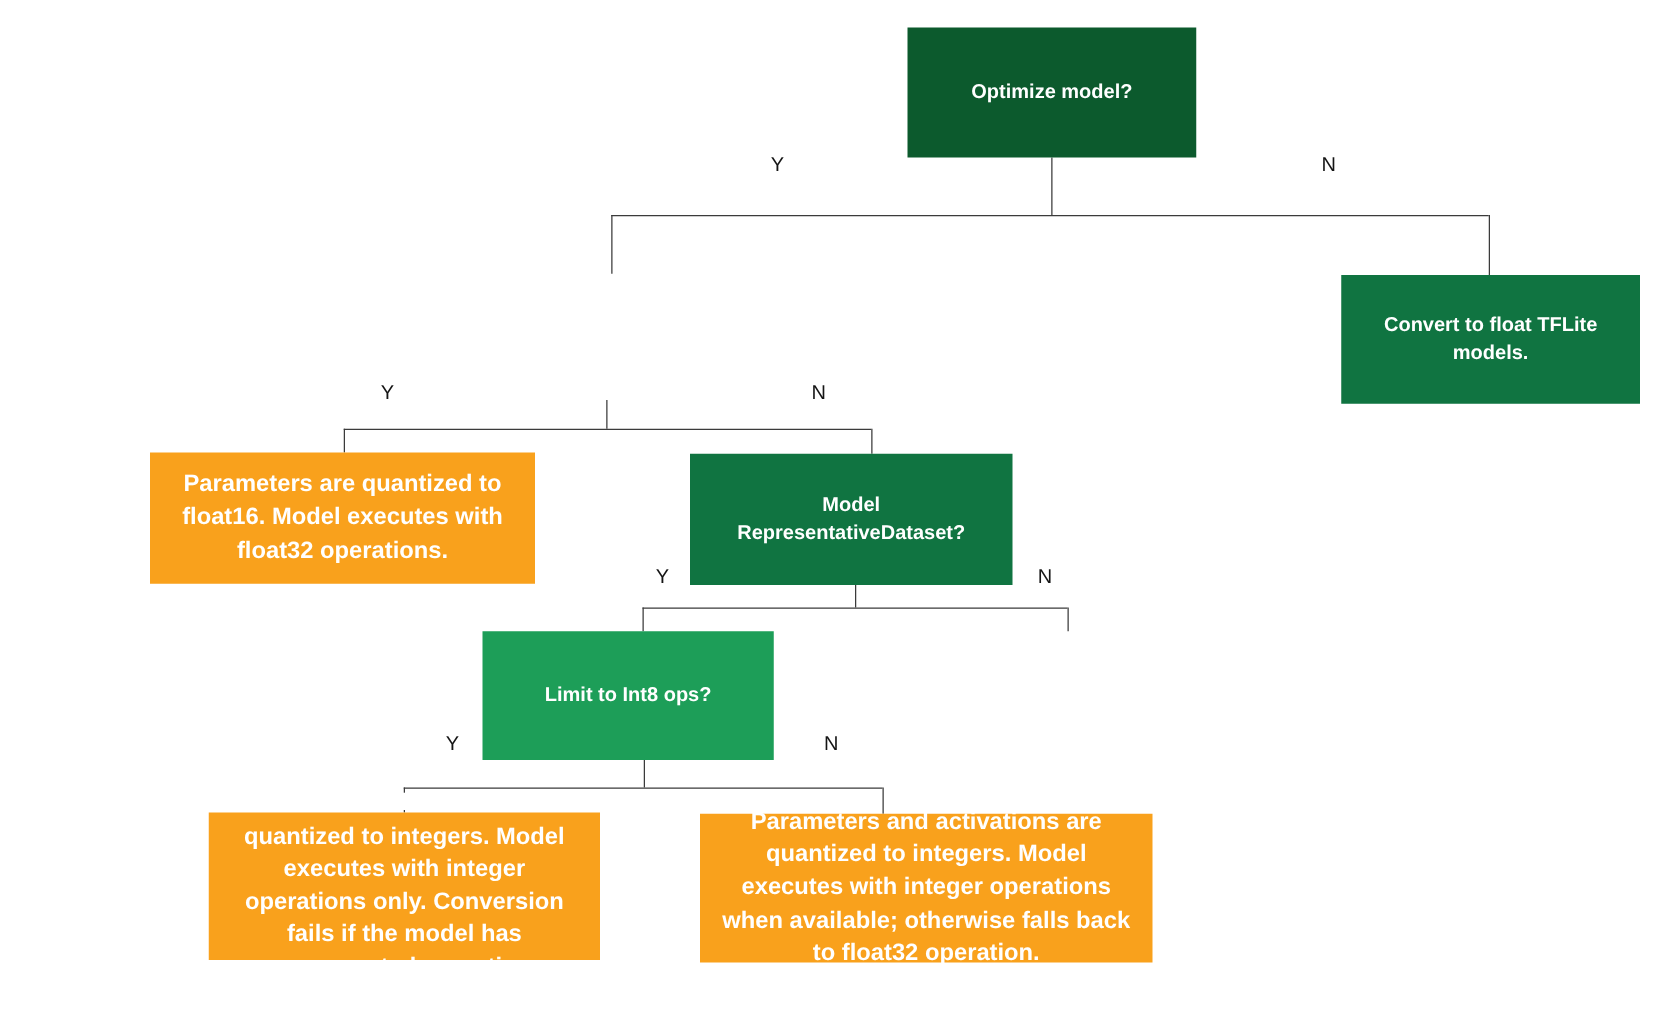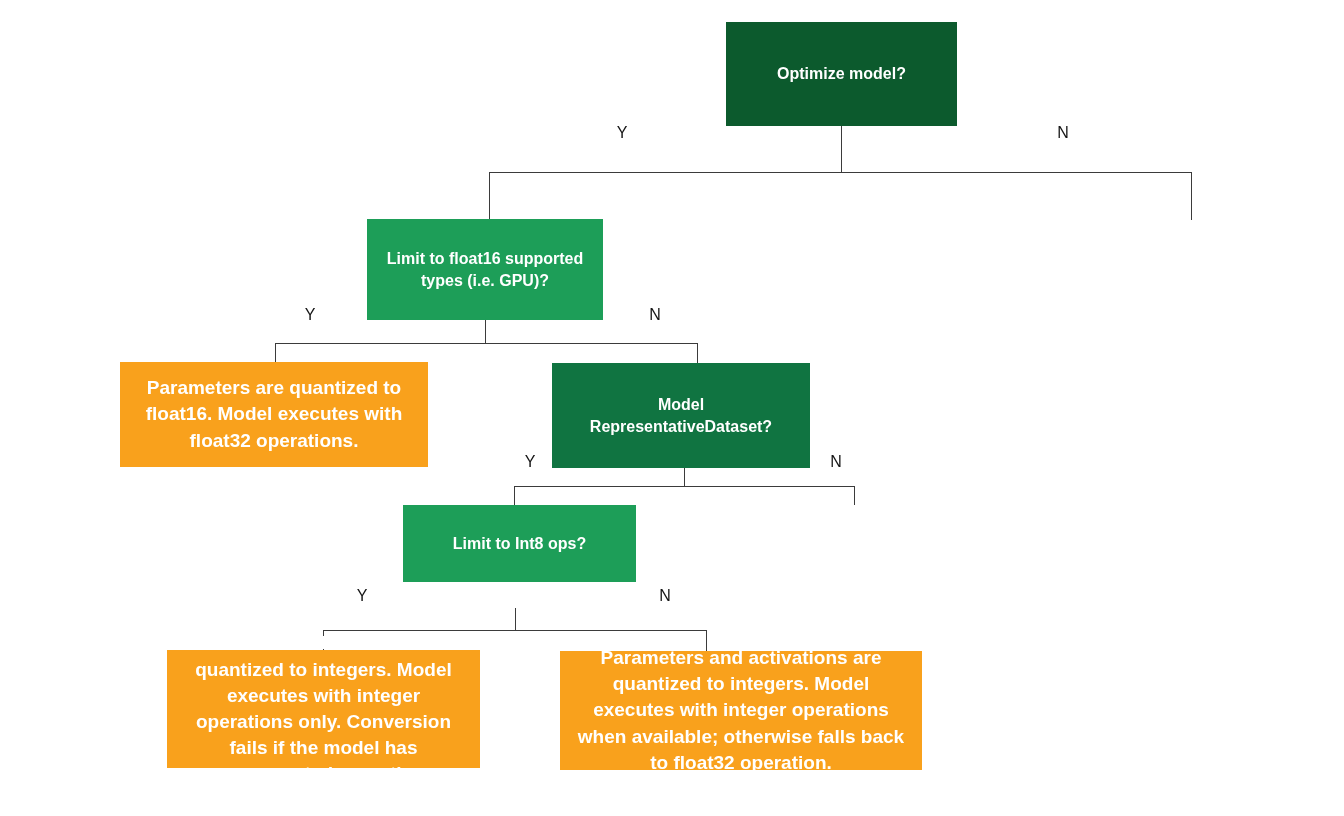--- a/index.html
+++ b/index.html
@@ -36,21 +36,21 @@
     color:#151515;
     font-weight:normal;
   }
 
   
   .n-optimize   {left:726px; top:22px;  width:231px; height:104px;}
   .n-float16    {left:367px; top:219px; width:236px; height:101px;}
   .n-convert    {left:1073px;top:220px; width:239px; height:103px;}
   .n-f16result  {left:120px; top:362px; width:308px; height:105px;}
   .n-repdata    {left:552px; top:363px; width:258px; height:105px;}
-  .n-int8       {left:403px; top:505px; width:233px; height:77px;align-items:center;}
+  .n-int8       {left:386px; top:505px; width:233px; height:103px;align-items:center;}
   .n-mixed      {left:728px; top:505px; width:384px; height:100px;}
   .n-intonly    {left:167px; top:650px; width:313px; height:118px;}
   .n-intfall    {left:560px; top:651px; width:362px; height:119px;}
   .n-repdata span{max-width:205px;}
 </style>
 </head>
 <body>
 
 <div id="canvas">
 
@@ -83,24 +83,24 @@
   <div class="branch-label" style="left:530px;top:462px;">Y</div>
   <div class="branch-label" style="left:836px;top:462px;">N</div>
 
   <div class="branch-label" style="left:362px;top:596px;">Y</div>
   <div class="branch-label" style="left:665px;top:596px;">N</div>
 
   <div class="node decision green-dark n-optimize">
     <span>Optimize model?</span>
   </div>
 
-  <div class="node decision green-light n-float16">
-    <span>Limit to float16 supported types (i.e. GPU)?</span>
+
+  <div class="node decision green-mid n-convert">
+    <span>Convert to float TFLite models.</span>
   </div>
-
 
   <div class="node result orange n-f16result">
     <span>Parameters are quantized to float16. Model executes with float32 operations.</span>
   </div>
 
   <div class="node decision green-mid n-repdata">
     <span>Model RepresentativeDataset?</span>
   </div>
 
   <div class="node decision green-light n-int8">

